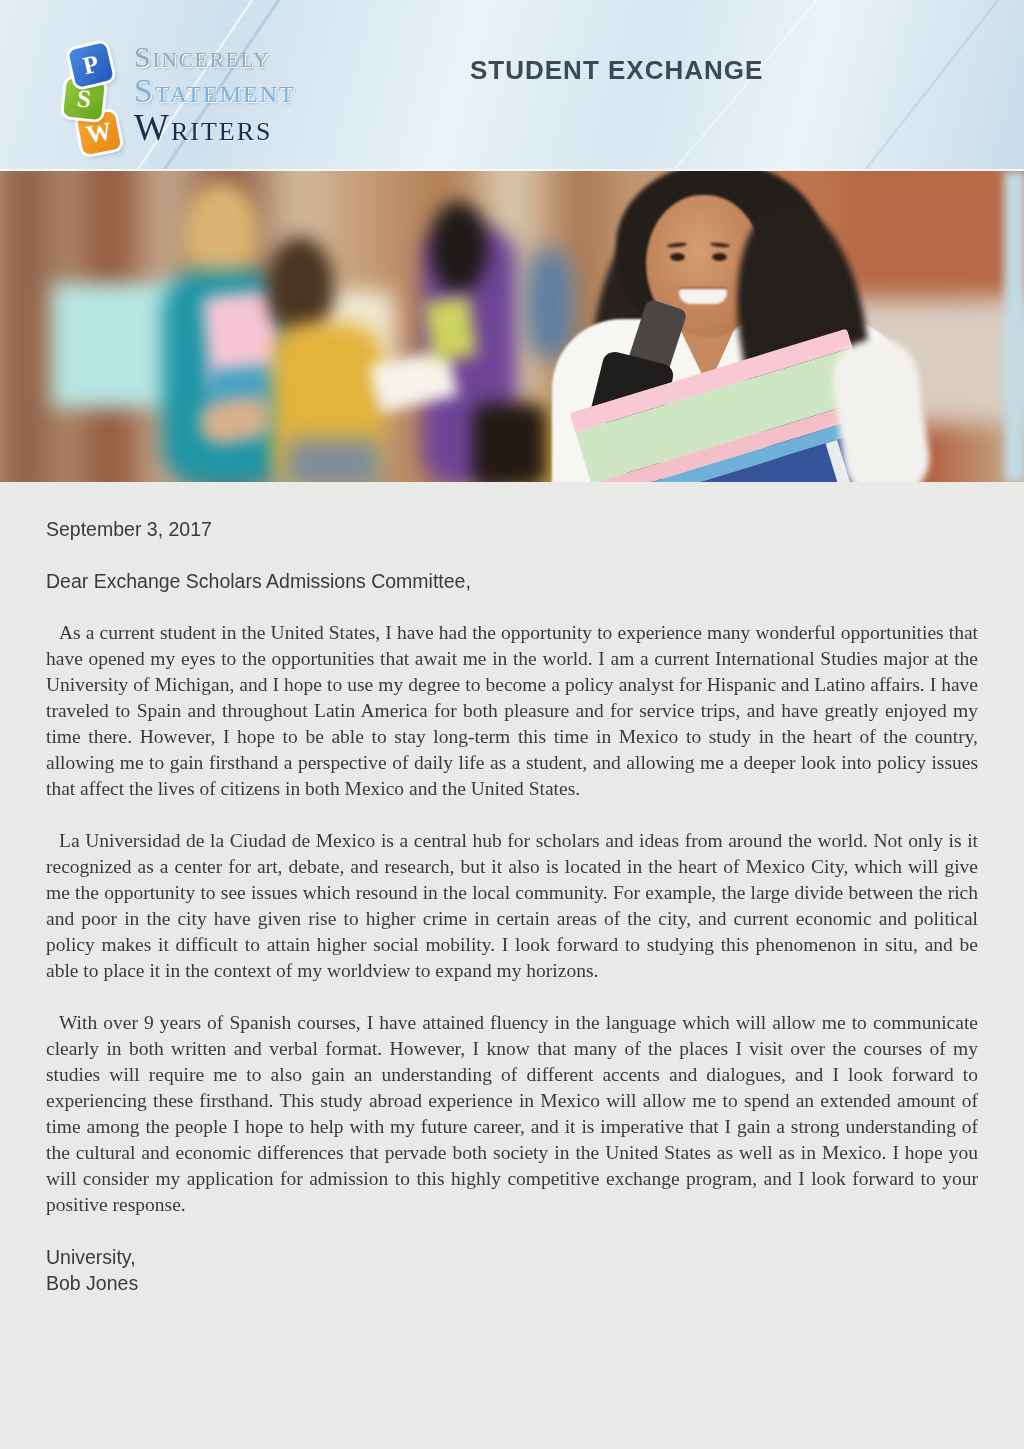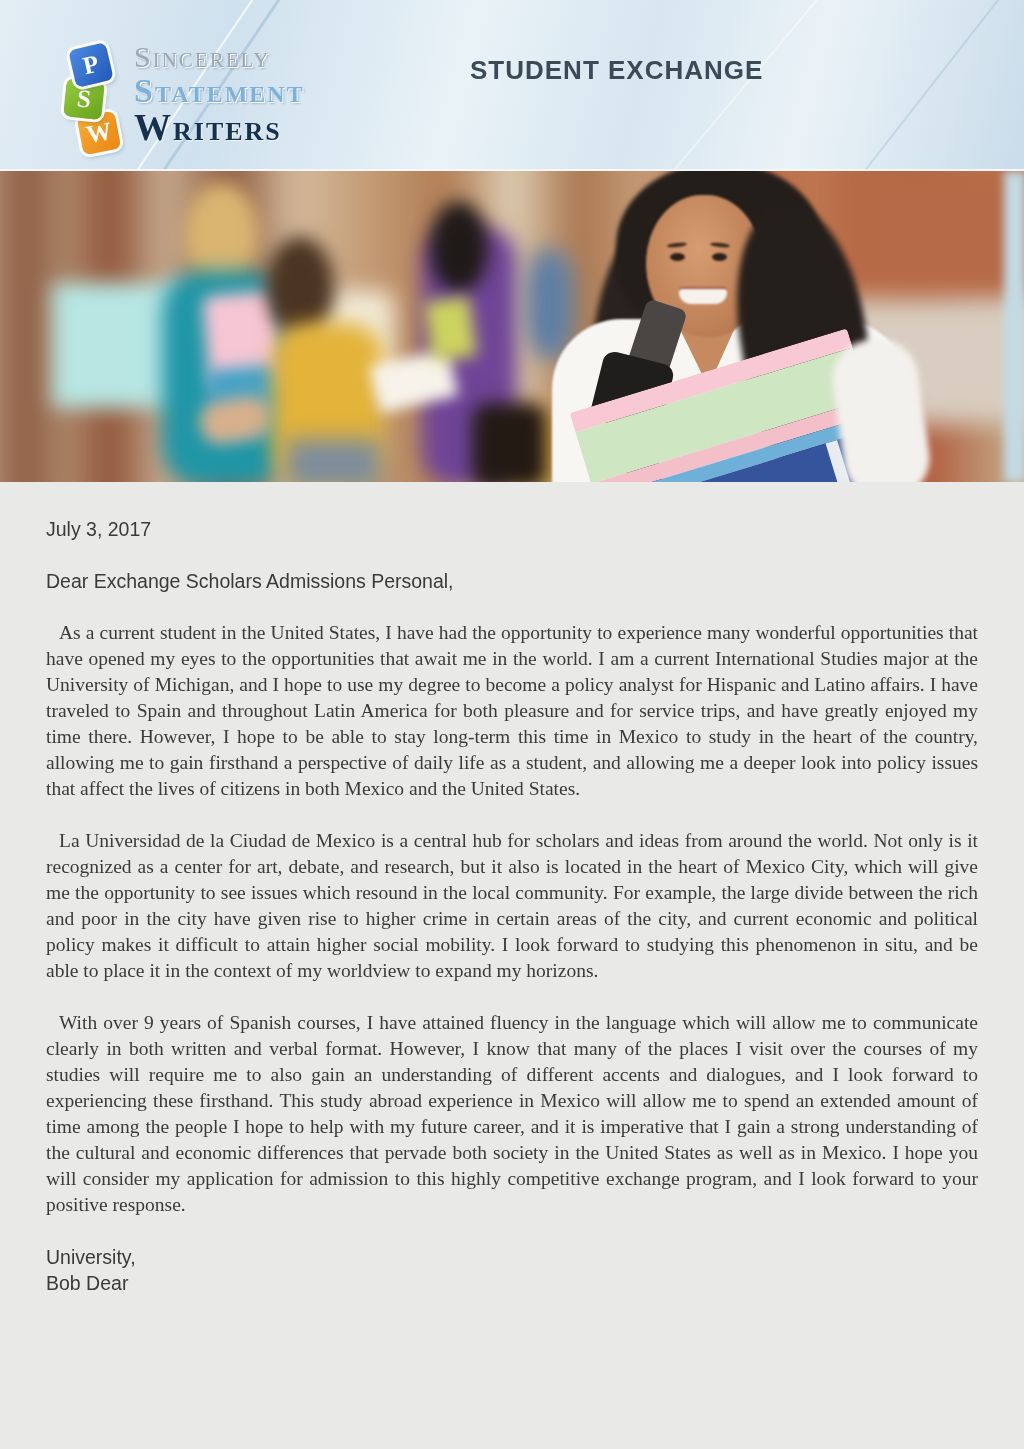--- a/index.html
+++ b/index.html
@@ -28,22 +28,22 @@
     position:absolute; width:38px; height:38px; border-radius:7px;
     display:flex; align-items:center; justify-content:center;
     color:#fff; font-family:"Liberation Serif", serif; font-weight:bold; font-size:25px;
     box-shadow:0 0 0 3px rgba(255,255,255,.95), 2px 3px 5px rgba(40,60,80,.35);
   }
   .sq-p { left:10px; top:6px;  background:linear-gradient(135deg,#4b8be0,#2257b8); transform:rotate(-13deg); z-index:3; }
   .sq-s { left:3px;  top:40px; background:linear-gradient(135deg,#95cc3e,#66a31c); transform:rotate(6deg);  z-index:2; }
   .sq-w { left:18px; top:74px; background:linear-gradient(135deg,#f8ab35,#e98710); transform:rotate(-11deg); z-index:1; }
   .logo-words { position:absolute; left:72px; top:2px; font-family:"Liberation Serif", serif; font-variant:small-caps; line-height:1; }
   .word-personal  { font-size:30px; letter-spacing:2px; color:#9aa6b1; text-shadow:1px 1px 0 #fff, 2px 2px 2px rgba(90,110,130,.45); }
-  .word-statement { font-size:34px; letter-spacing:2px; color:#7db1d9; text-shadow:1px 1px 0 #fff, 2px 2px 2px rgba(70,110,150,.35); margin-top:2px;font-weight:bold; }
-  .word-writers   { font-size:37px; letter-spacing:2px; color:#16314e; font-weight:bold; text-shadow:1px 1px 0 rgba(255,255,255,.6); margin-top:1px; }
+  .word-statement { font-size:34px; letter-spacing:2px; color:#7db1d9; text-shadow:1px 1px 0 #fff, 2px 2px 2px rgba(70,110,150,.35); margin-top:2px; }
+  .word-writers   { font-size:37px; letter-spacing:2px; color:#16314e; font-weight:normal; text-shadow:1px 1px 0 rgba(255,255,255,.6); margin-top:1px; }
 
   .hdr-title {
     position:absolute; left:470px; top:53px;
     font-size:26px; font-weight:bold; letter-spacing:1px;
     color:#3b4a56; line-height:35px;
   }
 
   
   .banner { position:relative; width:100%; height:311px; overflow:hidden; background:#b99a7e; }
   .bn { position:absolute; }
@@ -191,22 +191,22 @@
       <div class="fold fold-mint"></div>
       <div class="fold fold-pink2"></div>
       <div class="fold fold-blue"></div>
       <div class="fold fold-navy"></div>
       <div class="fold-page"></div>
     </div>
     <div class="bn wm-arm"></div>
   </div>
 
   <main class="letter">
-    <p class="date">July 3, 2017</p>
-    <p class="salutation">Dear Exchange Scholars Admissions Personal,</p>
+    <p class="date">September 3, 2017</p>
+    <p class="salutation">Dear Exchange Scholars Admissions Committee,</p>
     <p class="para">As a current student in the United States, I have had the opportunity to experience many wonderful opportunities that have opened my eyes to the opportunities that await me in the world. I am a current International Studies major at the University of Michigan, and I hope to use my degree to become a policy analyst for Hispanic and Latino affairs. I have traveled to Spain and throughout Latin America for both pleasure and for service trips, and have greatly enjoyed my time there. However, I hope to be able to stay long-term this time in Mexico to study in the heart of the country, allowing me to gain firsthand a perspective of daily life as a student, and allowing me a deeper look into policy issues that affect the lives of citizens in both Mexico and the United States.</p>
     <p class="para">La Universidad de la Ciudad de Mexico is a central hub for scholars and ideas from around the world. Not only is it recognized as a center for art, debate, and research, but it also is located in the heart of Mexico City, which will give me the opportunity to see issues which resound in the local community. For example, the large divide between the rich and poor in the city have given rise to higher crime in certain areas of the city, and current economic and political policy makes it difficult to attain higher social mobility. I look forward to studying this phenomenon in situ, and be able to place it in the context of my worldview to expand my horizons.</p>
     <p class="para">With over 9 years of Spanish courses, I have attained fluency in the language which will allow me to communicate clearly in both written and verbal format. However, I know that many of the places I visit over the courses of my studies will require me to also gain an understanding of different accents and dialogues, and I look forward to experiencing these firsthand. This study abroad experience in Mexico will allow me to spend an extended amount of time among the people I hope to help with my future career, and it is imperative that I gain a strong understanding of the cultural and economic differences that pervade both society in the United States as well as in Mexico. I hope you will consider my application for admission to this highly competitive exchange program, and I look forward to your positive response.</p>
     <p class="closing">University,</p>
-    <p class="signature">Bob Dear</p>
+    <p class="signature">Bob Jones</p>
   </main>
 
 </div>
 
 </body></html>

